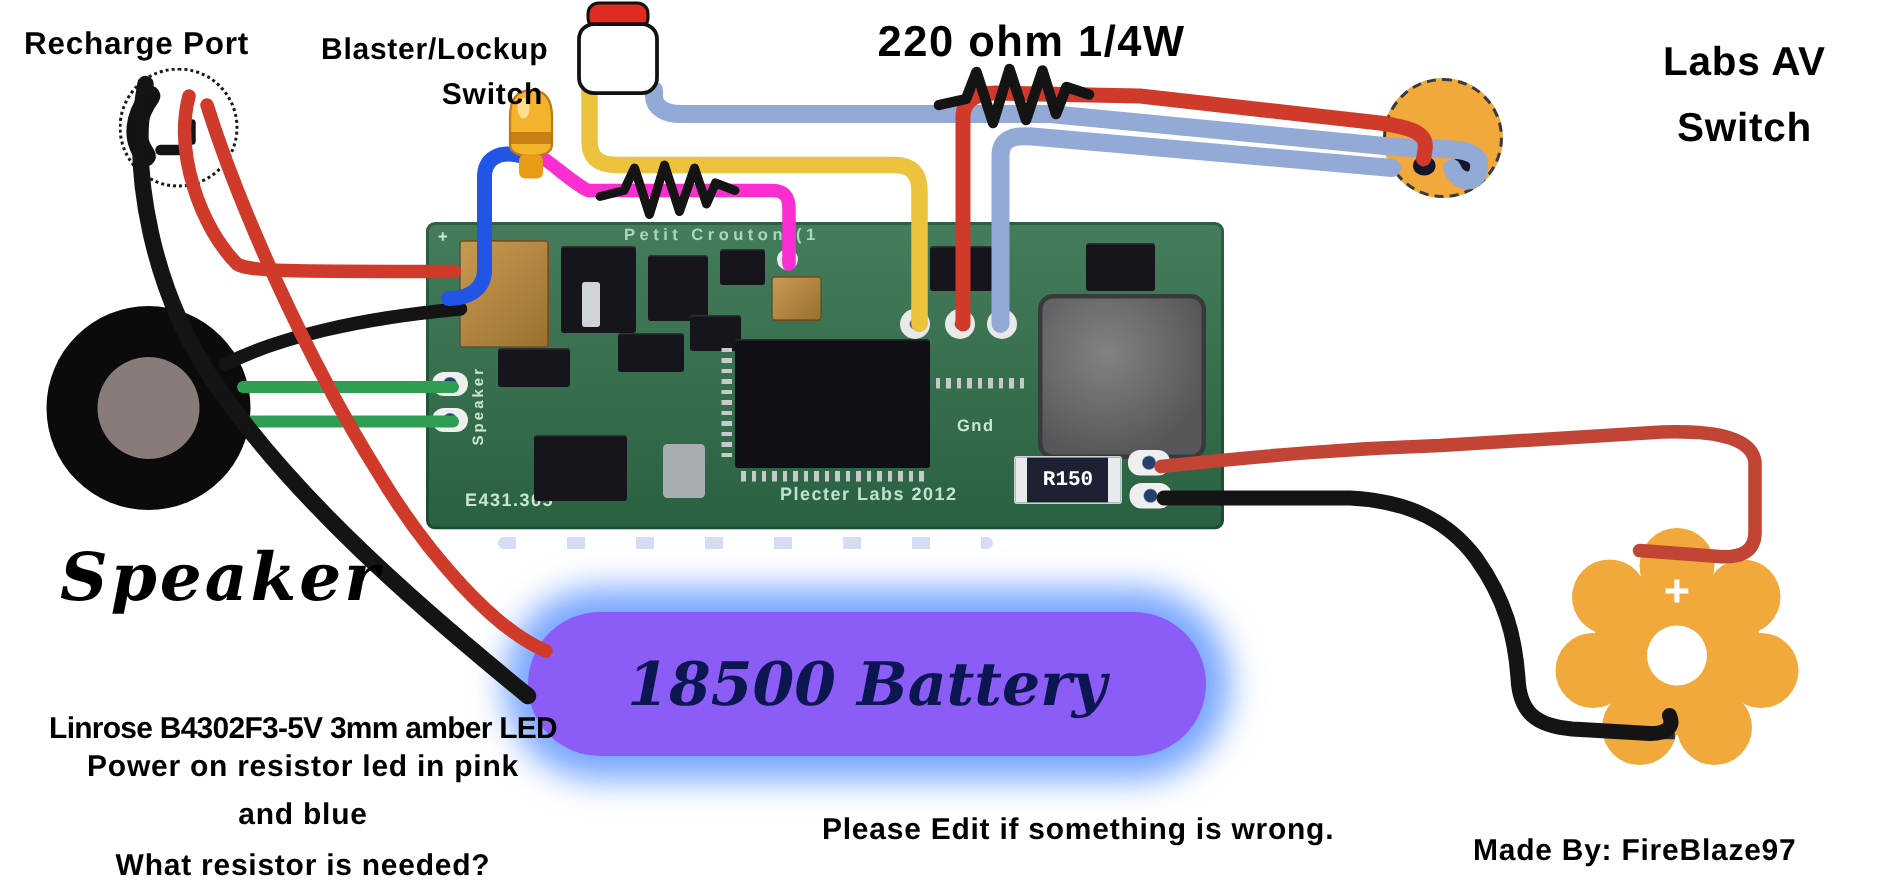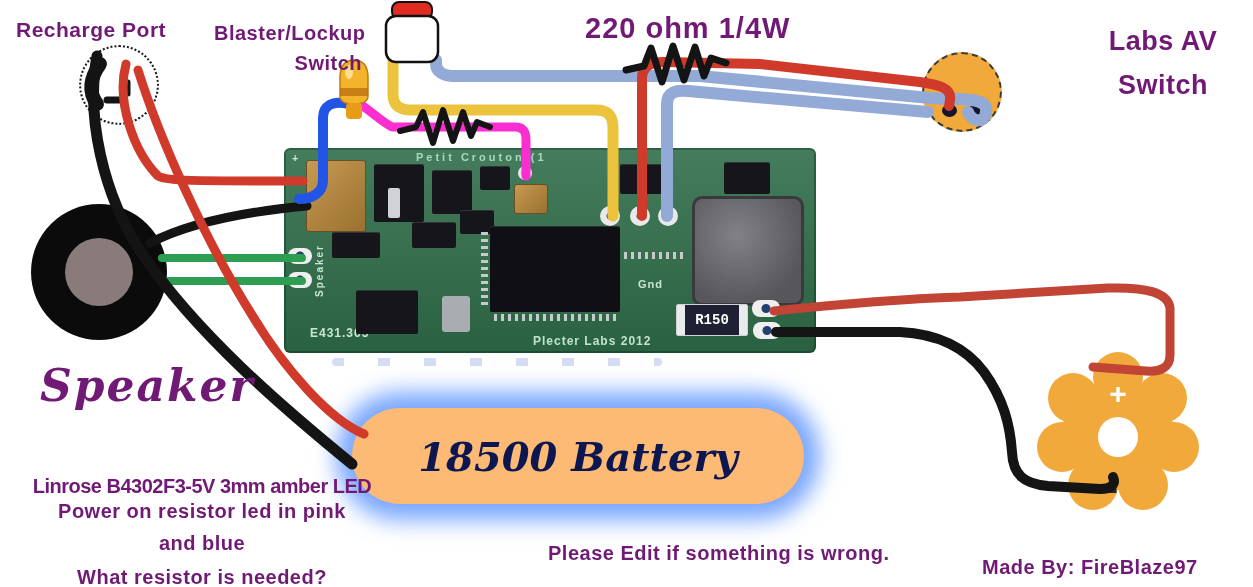--- a/index.html
+++ b/index.html
@@ -1,19 +1,19 @@
 <!DOCTYPE html>
 <html><head>
 <meta charset="utf-8">
 <style>
   html,body{margin:0;padding:0;background:#fff;}
   #canvas{position:relative;width:1253px;height:587px;background:#fff;overflow:hidden;
           font-family:"Liberation Sans",sans-serif;}
   .abs{position:absolute;}
-  .lbl{position:absolute;color:#701a75;font-weight:bold;letter-spacing:.5px;z-index:30;white-space:nowrap;}
+  .lbl{position:absolute;color:#000000;font-weight:bold;letter-spacing:.5px;z-index:30;white-space:nowrap;}
   .script{font-family:"DejaVu Serif","Liberation Serif",serif;font-style:italic;font-weight:600;}
   .center{text-align:center;}
 
   
   .layer1{z-index:5;}
   #pcb{left:284px;top:148px;width:532px;height:205px;border-radius:6px;
        background-image:linear-gradient(180deg,rgba(255,255,255,.10),rgba(0,0,0,.12));
        box-shadow:inset 0 0 0 2px rgba(0,40,20,.35);}
   #pcb .silk{position:absolute;color:#c9e6d1;font-size:11px;font-weight:bold;letter-spacing:1px;}
   .comp{position:absolute;border-radius:2px;}
@@ -47,21 +47,21 @@
 <body>
 
 <div id="canvas">
 
   <div id="smudge" class="abs layer1"></div>
 
   <div id="pcb" class="abs layer1" style="background-color: rgb(47, 110, 74);">
     <div class="silk" style="left:8px;top:4px;">+</div>
     <div class="silk" style="left:132px;top:3px;letter-spacing:3px;color:#a9d9bc;">Petit Crouton (1</div>
     <div class="silk" style="left:26px;top:178px;font-size:12px;">E431.365</div>
-    <div class="silk" style="left:236px;top:186px;font-size:12px;color:#bfe3cf;margin-left:13px;">Plecter Labs 2012</div>
+    <div class="silk" style="left:236px;top:174px;font-size:12px;color:#bfe3cf;">Plecter Labs 2012</div>
     <div class="silk" style="left:354px;top:130px;font-size:11px;">Gnd</div>
     <div class="silk" style="left:30px;top:96px;font-size:10px;writing-mode:vertical-rl;transform:rotate(180deg);letter-spacing:2px;">Speaker</div>
 
     <div class="comp tan" style="left:22px;top:12px;width:58px;height:70px;"></div>
     <div class="comp chip" style="left:90px;top:16px;width:50px;height:58px;"></div>
     <div class="comp" style="left:104px;top:40px;width:12px;height:30px;background:#cfd3d6;"></div>
     <div class="comp chip" style="left:148px;top:22px;width:40px;height:44px;"></div>
     <div class="comp chip" style="left:196px;top:18px;width:30px;height:24px;"></div>
     <div class="comp chip" style="left:176px;top:62px;width:34px;height:24px;"></div>
     <div class="comp tan" style="left:230px;top:36px;width:32px;height:28px;"></div>
@@ -94,21 +94,21 @@
 
   <div id="av-switch" class="abs layer1" style="background-color: rgb(242, 169, 59);">
     <div class="av-dot" style="left:18px;top:50px;width:15px;height:13px;"></div>
     <div class="av-dot" style="left:44px;top:50px;width:15px;height:13px;"></div>
   </div>
 
   <div id="speaker-outer" class="abs layer1">
     <div id="speaker-inner"></div>
   </div>
 
-  <div id="battery" class="abs layer1" style="background-color: #fdba74;">
+  <div id="battery" class="abs layer1" style="background-color: #8b5cf6;">
     <span class="script">18500 Battery</span>
   </div>
 
   <svg id="wires" width="1253" height="587" viewBox="0 0 1253 587" fill="none" stroke-linecap="round" stroke-linejoin="round">
 
     <g>
       <circle cx="1118" cy="377" r="25" fill="#f2a93b"></circle>
       <circle cx="1162" cy="398" r="25" fill="#f2a93b"></circle>
       <circle cx="1174" cy="447" r="25" fill="#f2a93b"></circle>
       <circle cx="1143" cy="485" r="25" fill="#f2a93b"></circle>

